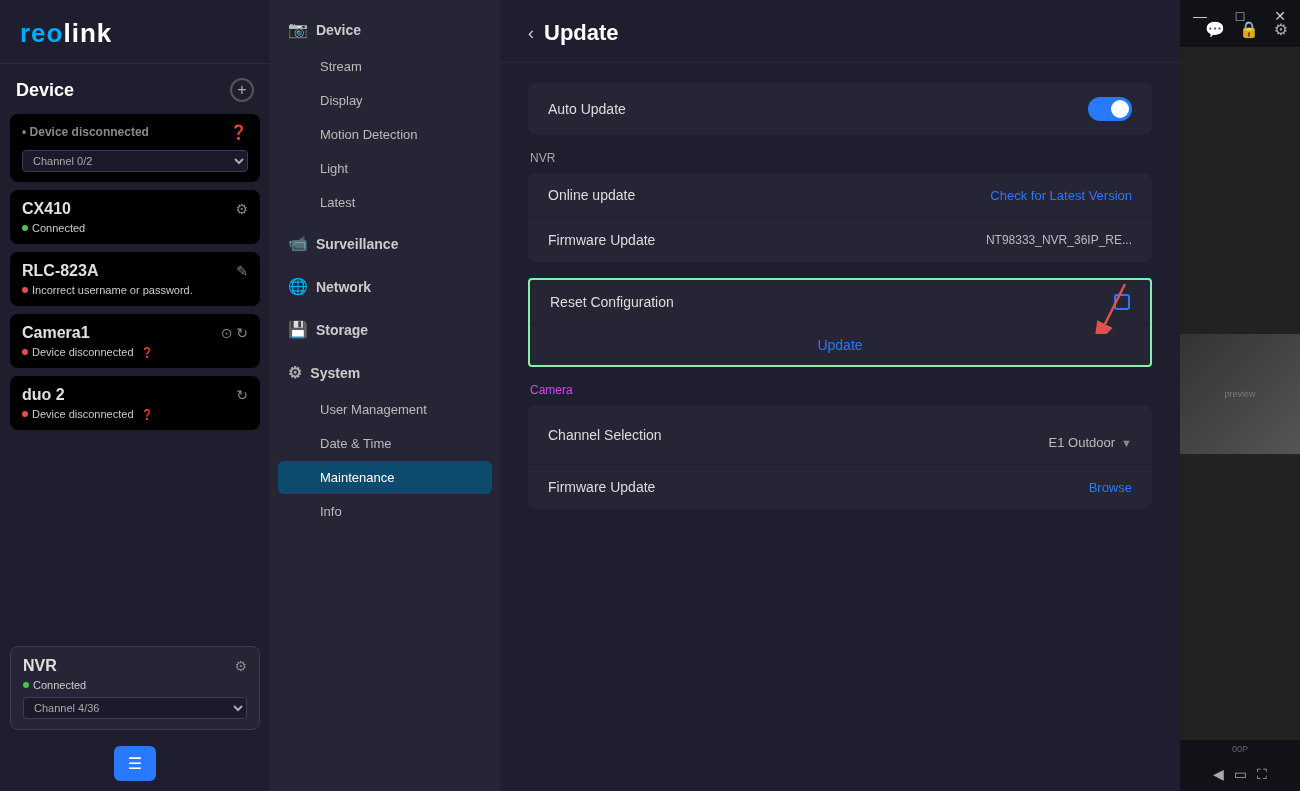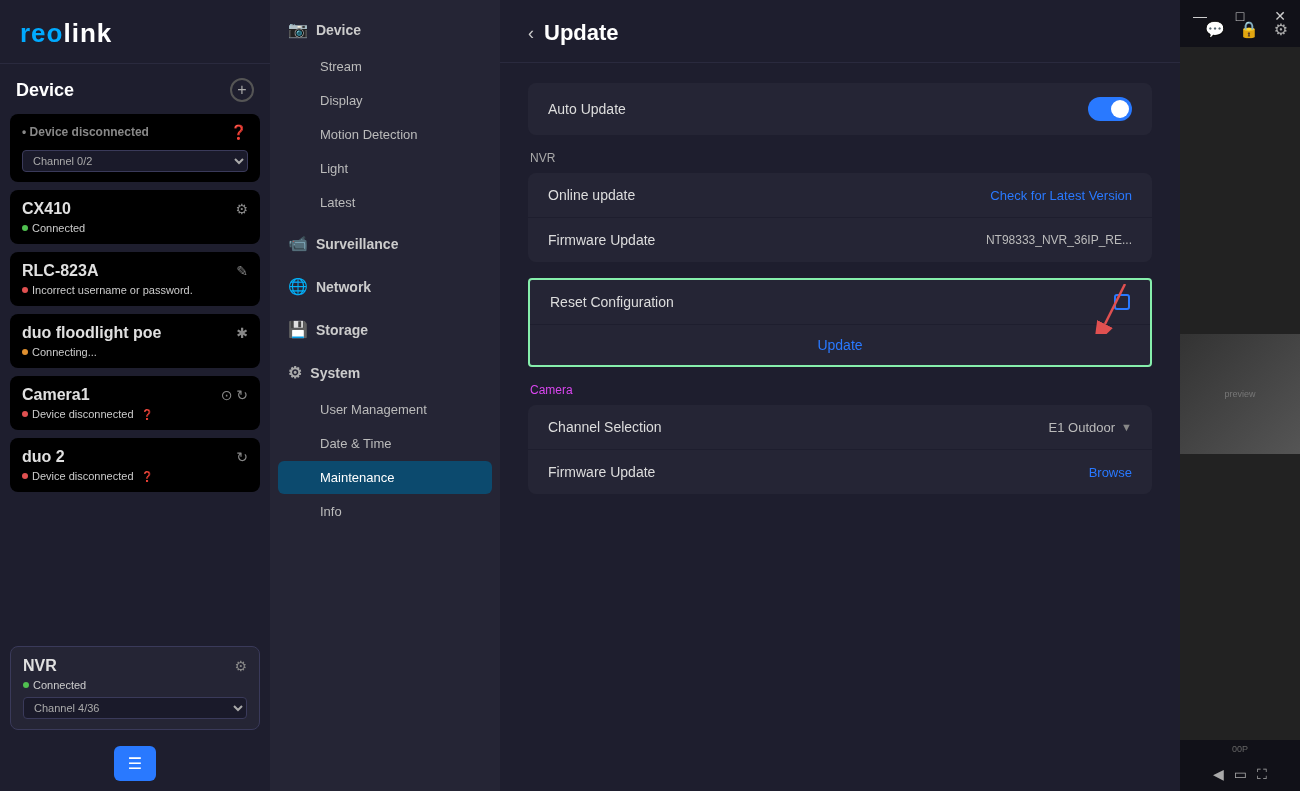--- a/index.html
+++ b/index.html
@@ -317,20 +317,21 @@
       border-bottom: 1px solid #1e1e2e;
     }
     .camera-row:last-child { border-bottom: none; }
     .channel-dropdown {
       display: flex;
       align-items: center;
       gap: 6px;
       color: #bbb;
       font-size: 13px;
       cursor: pointer;
+      margin-top: 16px;
     }
     .dropdown-arrow {
       font-size: 11px;
       color: #888;
     }
     .browse-link {
       color: #2979ff;
       font-size: 13px;
       cursor: pointer;
     }
@@ -450,30 +451,20 @@
       <div class="device-card-top">
         <span class="device-name">RLC-823A</span>
         <span class="device-icon">✎</span>
       </div>
       <div class="device-status">
         <span class="status-dot red"></span>
         <span>Incorrect username or password.</span>
       </div>
     </div>
 
-    <div class="device-card">
-      <div class="device-card-top">
-        <span class="device-name">duo floodlight poe</span>
-        <span class="device-icon">✱</span>
-      </div>
-      <div class="device-status">
-        <span class="status-dot orange"></span>
-        <span>Connecting...</span>
-      </div>
-    </div>
 
     <div class="device-card">
       <div class="device-card-top">
         <span class="device-name">Camera1</span>
         <span class="device-icon">⊙ ↻</span>
       </div>
       <div class="device-status">
         <span class="status-dot red"></span>
         <span>Device disconnected</span>
         <span style="color:#888;font-size:10px;margin-left:4px">❓</span>

